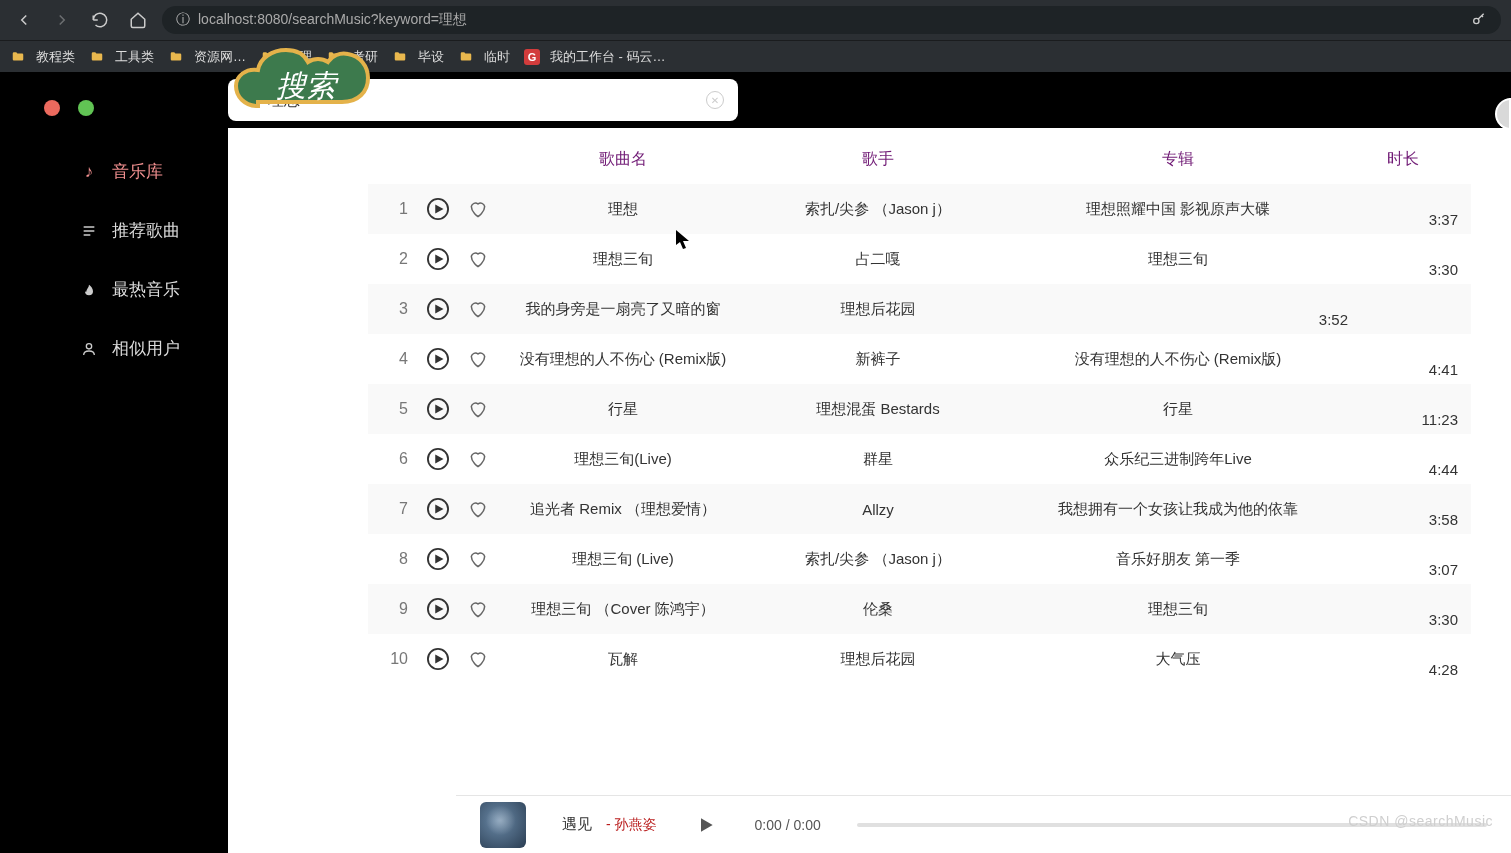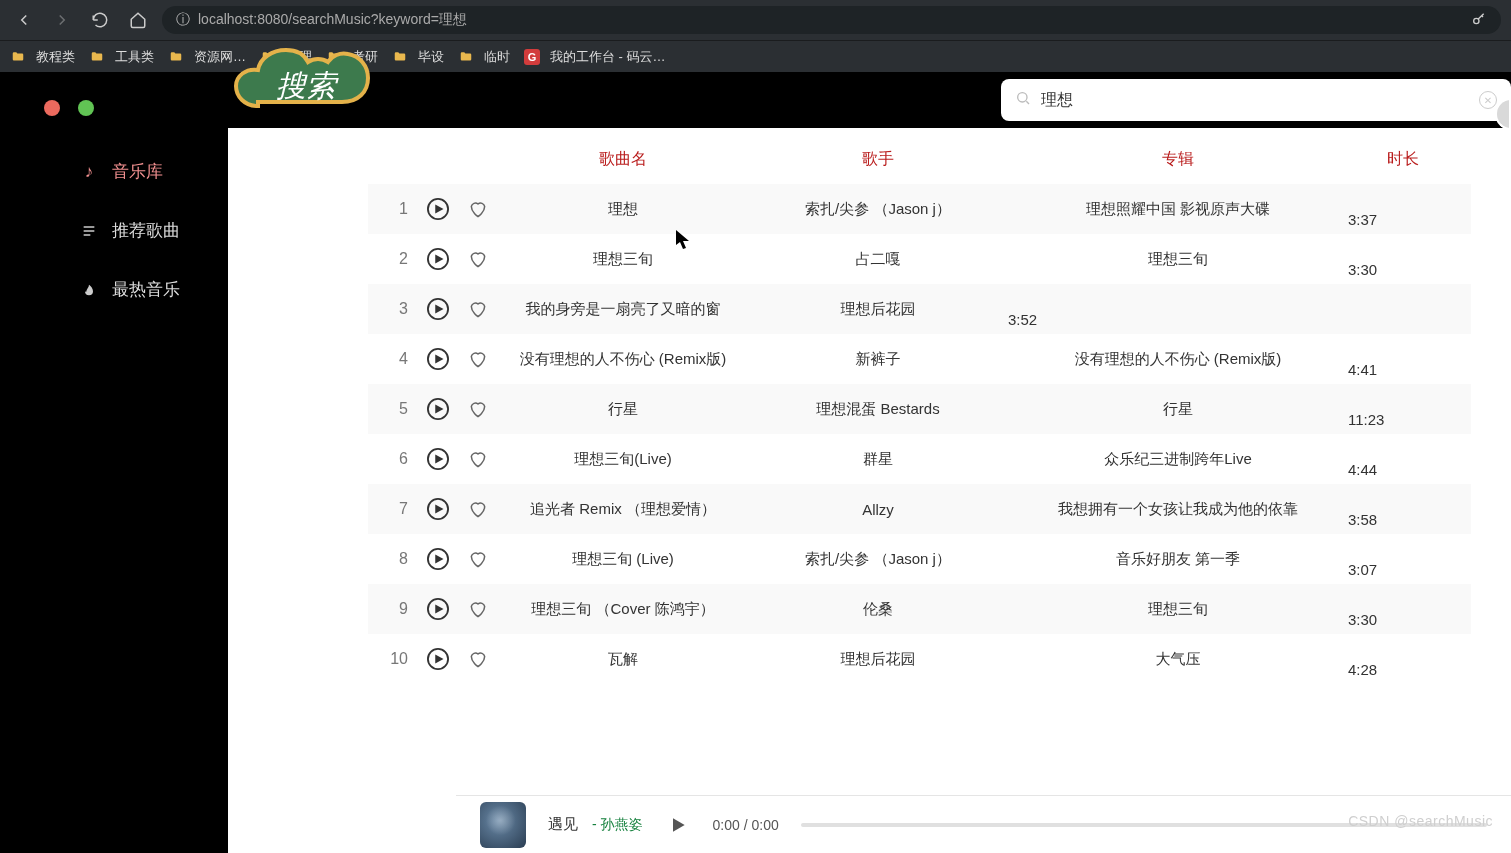--- a/index.html
+++ b/index.html
@@ -25,51 +25,51 @@
   .dot { width: 16px; height: 16px; border-radius: 50%; }
   .dot.r { background: #ec6a5e; }
   .dot.g { background: #61c454; }
 
   .side-nav { position: absolute; top: 70px; left: 0; width: 100%; }
   .side-item { display: flex; align-items: center; gap: 14px; padding: 18px 0 18px 80px; color: #ddd; font-size: 17px; cursor: pointer; }
   .side-item.active { color: #f08f8f; }
   .side-ic { width:18px; height:18px; display:inline-flex; align-items:center; justify-content:center; }
 
   .main { flex: 1; background: #fff; display: flex; flex-direction: column; position: relative; }
-  .searchbar-row { height: 56px; background: #000; display:flex; align-items:center; justify-content:flex-end; position:relative;}
+  .searchbar-row { height: 56px; background: #000; display:flex; align-items:center; justify-content:flex-start; position:relative;}
   .search-badge { position:absolute; left:0; top:-26px; width:170px; height:90px; }
   .search-badge .cloud { position:absolute; inset:0; }
   .search-badge .txt { position:absolute; left:48px; top:20px; color:#fff; font-size:30px; font-family: "STKaiti","KaiTi",serif; font-style:italic;}
   .search-box { width: 510px; height: 42px; background:#fff; border-radius:8px; display:flex; align-items:center; padding:0 14px; gap:10px; }
   .search-box input { flex:1; border:none; outline:none; font-size:16px; color:#333; }
   .search-ic { color:#bbb; }
   .clear-ic { width:18px;height:18px;border:1px solid #ccc;border-radius:50%;display:flex;align-items:center;justify-content:center;color:#ccc;font-size:10px;cursor:pointer;}
 
   .table-wrap { flex:1; background:#fff; padding: 6px 40px 0 140px; overflow:auto;}
   .thead, .trow { display:grid; grid-template-columns: 50px 40px 40px 250px 260px 340px 110px; align-items:center; height:50px; }
-  .thead { color:#b91c1c; font-size:16px; }
+  .thead { color:#701a75; font-size:16px; }
   .thead .c-title,.thead .c-artist,.thead .c-album,.thead .c-dur { text-align:center; }
   .trow { font-size:15px; color:#333; }
   .trow:nth-child(odd){ background:#f9f9f9;}
   .trow .idx { text-align:right; padding-right:10px; color:#777; font-size:16px;}
   .trow .c-title,.trow .c-artist,.trow .c-album { text-align:center; }
-  .trow .c-dur { text-align:left;margin-top:20px; }
+  .trow .c-dur { text-align:right;margin-top:20px; }
   .play-ic, .heart-ic { display:flex; align-items:center; justify-content:center; cursor:pointer; }
   .play-ic svg{ width:22px;height:22px;}
   .heart-ic svg{ width:20px;height:20px; stroke:#666; fill:none; stroke-width:1.8;}
 
   .cursor { position:absolute; left:448px; top:158px; width:14px; height:20px; }
 
   
-  .player { position:absolute; left:228px; right:0; bottom:0; height:58px; background:#fff; border-top:1px solid #e5e5e5; display:flex; align-items:center; padding:0 24px; gap:22px; }
+  .player { position:absolute; left:228px; right:0; bottom:0; height:58px; background:#fff; border-top:1px solid #e5e5e5; display:flex; align-items:center; padding:0 24px; gap:36px; }
   .cover { width:46px; height:46px; border-radius:6px; background: radial-gradient(circle at 40% 40%, #6b8aa8, #2a3d52); position:relative; overflow:hidden;}
   .cover::after{content:"";position:absolute;inset:0;background:radial-gradient(circle at 45% 40%, rgba(255,255,255,.3) 0%, transparent 40%);}
   .track-info { display:flex; align-items:center; gap:14px; font-size:15px;}
   .track-title { color:#333; }
-  .track-artist { color:#15803d; font-size:14px;}
+  .track-artist { color:#b91c1c; font-size:14px;}
   .play-ctrl { width:26px;height:26px; display:flex;align-items:center;justify-content:center; cursor:pointer;}
   .time { font-size:14px; color:#555; }
   .progress { flex:1; height:4px; background:#e0e0e0; border-radius:2px; }
 
   .watermark { position:absolute; right:18px; bottom:24px; color:#cfcfcf; font-size:14px; letter-spacing:.5px;}
   .avatar-edge { position:absolute; right:0; top:98px; width:16px; height:32px; border-radius:16px 0 0 16px; background:#d9d9d9; border:2px solid #fff;}
 </style>
 </head>
 <body>
 
@@ -173,20 +173,29 @@
         <span>推荐歌曲</span>
       </div>
       <div class="side-item">
         <span class="side-ic">
             <svg width="16" height="16" viewBox="0 0 24 24" fill="#ccc">
               <path d="M8 14c0-3 4-6 4-10 3 2 6 6 6 10a6 6 0 1 1-12 0c0 0 2 2 2 0z"></path>
             </svg>
           </span>
         <span>最热音乐</span>
       </div>
+      <div class="side-item">
+        <span class="side-ic">
+            <svg width="16" height="16" viewBox="0 0 24 24" fill="none" stroke="#ccc" stroke-width="2">
+              <circle cx="12" cy="8" r="4"></circle>
+              <path d="M4 21c0-4 4-6 8-6s8 2 8 6"></path>
+            </svg>
+          </span>
+        <span>相似用户</span>
+      </div>
     </div>
   </div>
 
   <div class="main">
     <div class="searchbar-row">
       <div class="search-badge">
         <svg class="cloud" viewBox="0 0 170 90">
             <path fill="#3d7a4d" stroke="#e4b24a" stroke-width="4" d="M30 60c-14 0-22-10-22-20s10-18 22-16c2-12 14-20 28-20 10 0 18 4 22 12 6-4 14-4 20 0 4-6 12-10 20-8 12 2 20 12 20 24 0 14-10 24-26 24H30z"></path>
           </svg>
         <span class="txt">搜索</span>

